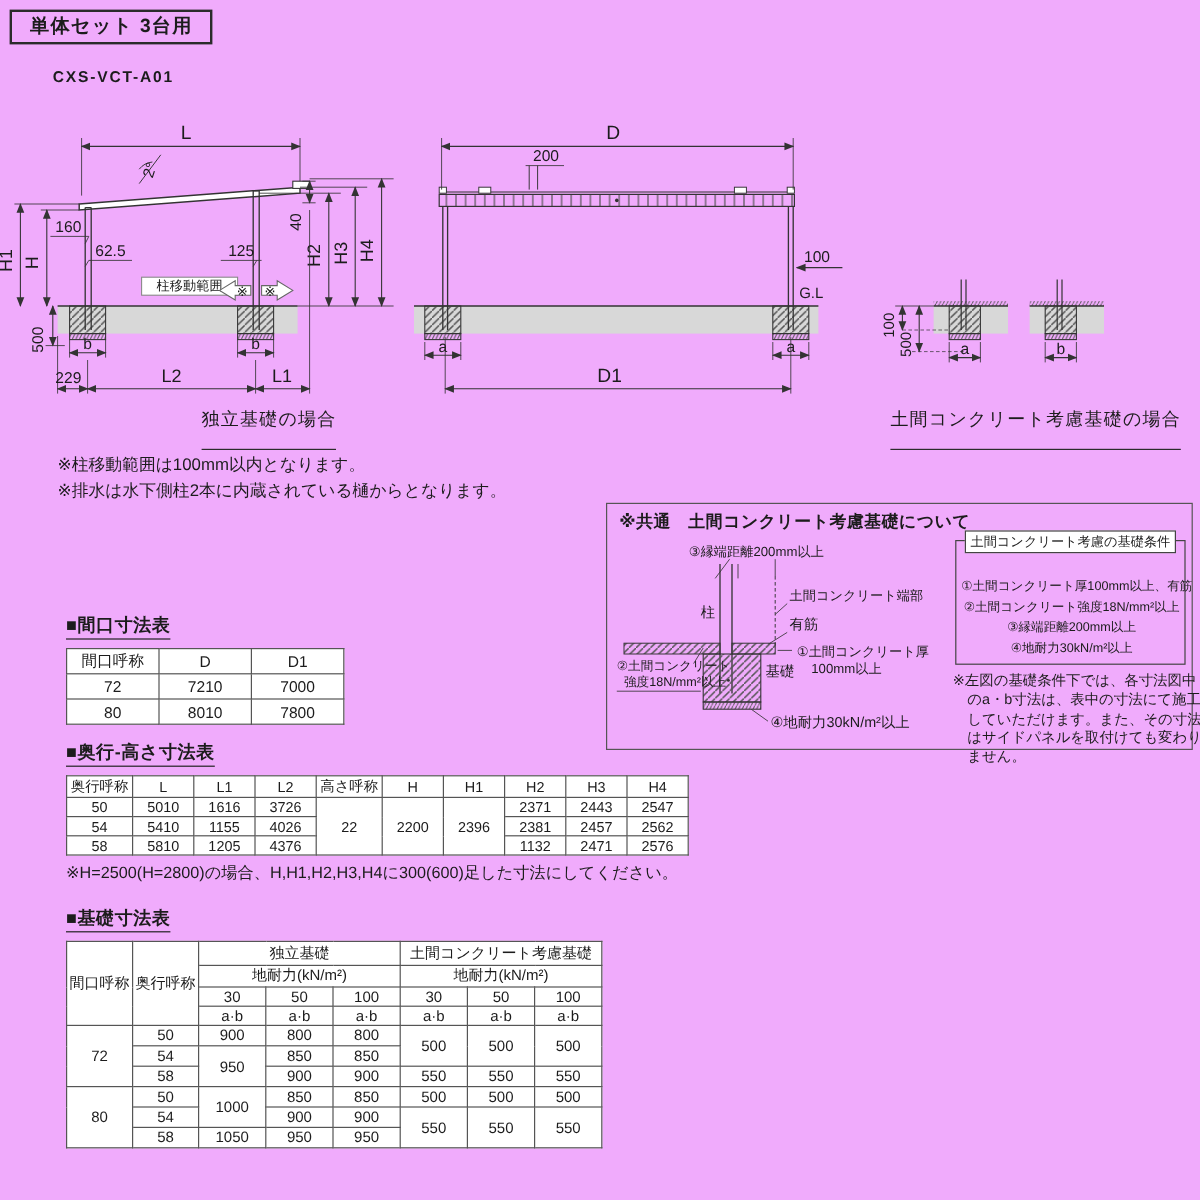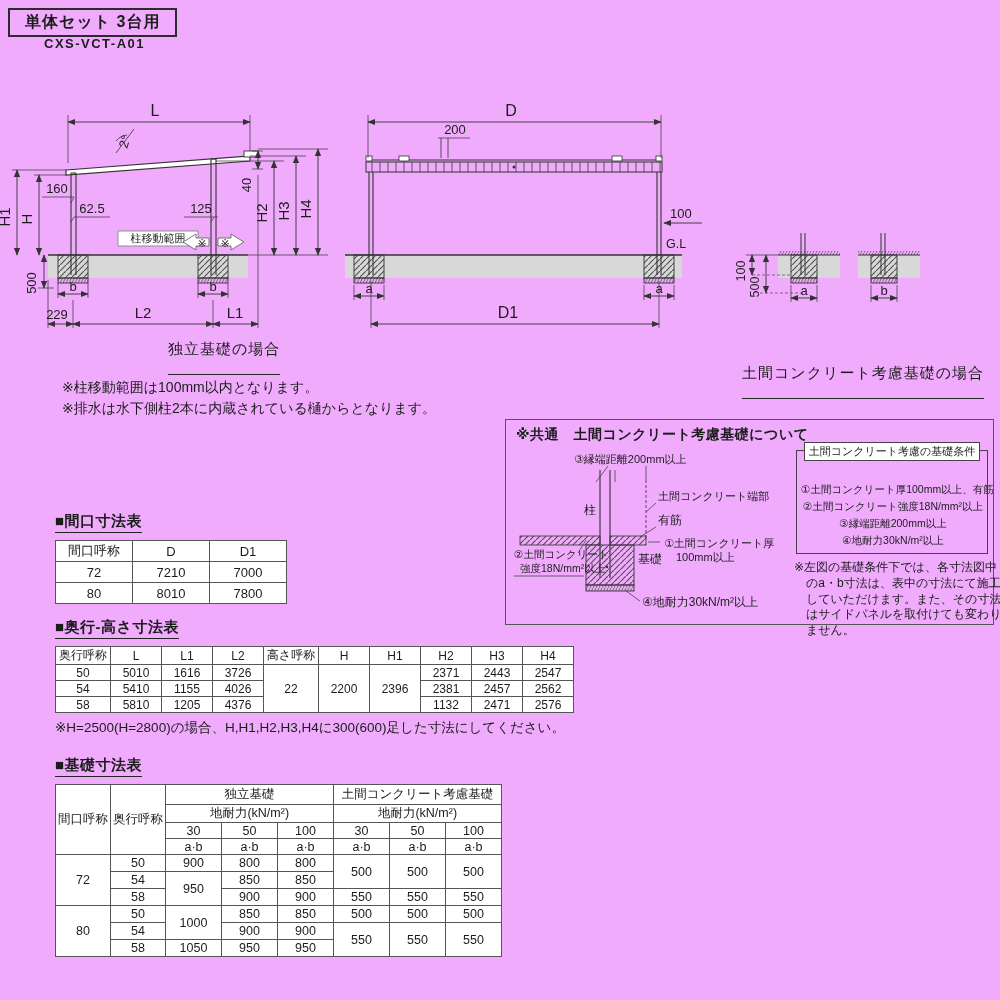--- a/index.html
+++ b/index.html
@@ -1,29 +1,29 @@
 <!DOCTYPE html>
 <html><head>
 <meta charset="utf-8">
 <style>
   html,body{margin:0;padding:0;background:#f2f2f2;}
   .page{position:relative;width:1000px;height:1000px;background:#f0abfc;
         font-family:"Liberation Sans","DejaVu Sans",sans-serif;color:#1c1c1c;overflow:hidden;}
   
   .title-box{position:absolute;left:8px;top:8px;border:2px solid #2b2b2b;
              padding:2px 15px;font-size:16px;font-weight:bold;letter-spacing:1px;}
-  .model-code{position:absolute;left:44px;top:36px;font-size:13px;font-weight:bold;letter-spacing:1.5px;}
+  .model-code{position:absolute;left:44px;top:56px;font-size:13px;font-weight:bold;letter-spacing:1.5px;}
   
   svg text{fill:#1c1c1c;}
   .drawings{position:absolute;left:0;top:85px;}
   .caption{position:absolute;font-size:15px;letter-spacing:1px;border-bottom:1.5px solid #2b2b2b;padding-bottom:15px;}
   .cap-side{left:168px;top:340px;}
-  .cap-doma{left:742px;top:340px;margin-top:24px;}
+  .cap-doma{left:742px;top:340px;}
   
-  .notes-top{position:absolute;left:62px;top:377px;font-size:14px;line-height:1.5;}
+  .notes-top{position:absolute;left:48px;top:377px;font-size:14px;line-height:1.5;}
   .notes-bottom{margin-top:5px;font-size:13.5px;line-height:1.45;}
   
   .kyotsu{position:absolute;left:505px;top:419px;width:487px;height:204px;border:1px solid #555;}
   .kyotsu-title{position:absolute;left:10px;top:6px;font-size:14px;font-weight:bold;letter-spacing:.5px;}
   .kyotsu-diagram{position:absolute;left:6px;top:30px;}
   .cond-panel{position:absolute;left:290px;top:30px;width:190px;height:102px;border:1px solid #444;}
   .cond-title{position:relative;margin:-9px auto 17px;width:fit-content;background:#fff;border:1px solid #444;
               font-size:11px;padding:1px 4px;white-space:nowrap;}
   .cond-items{padding:3px 2px 0 4px;font-size:10.5px;line-height:1.62;white-space:nowrap;text-align:center;}
   .kyotsu-note{position:absolute;left:288px;top:140px;width:196px;font-size:12px;line-height:1.32;

